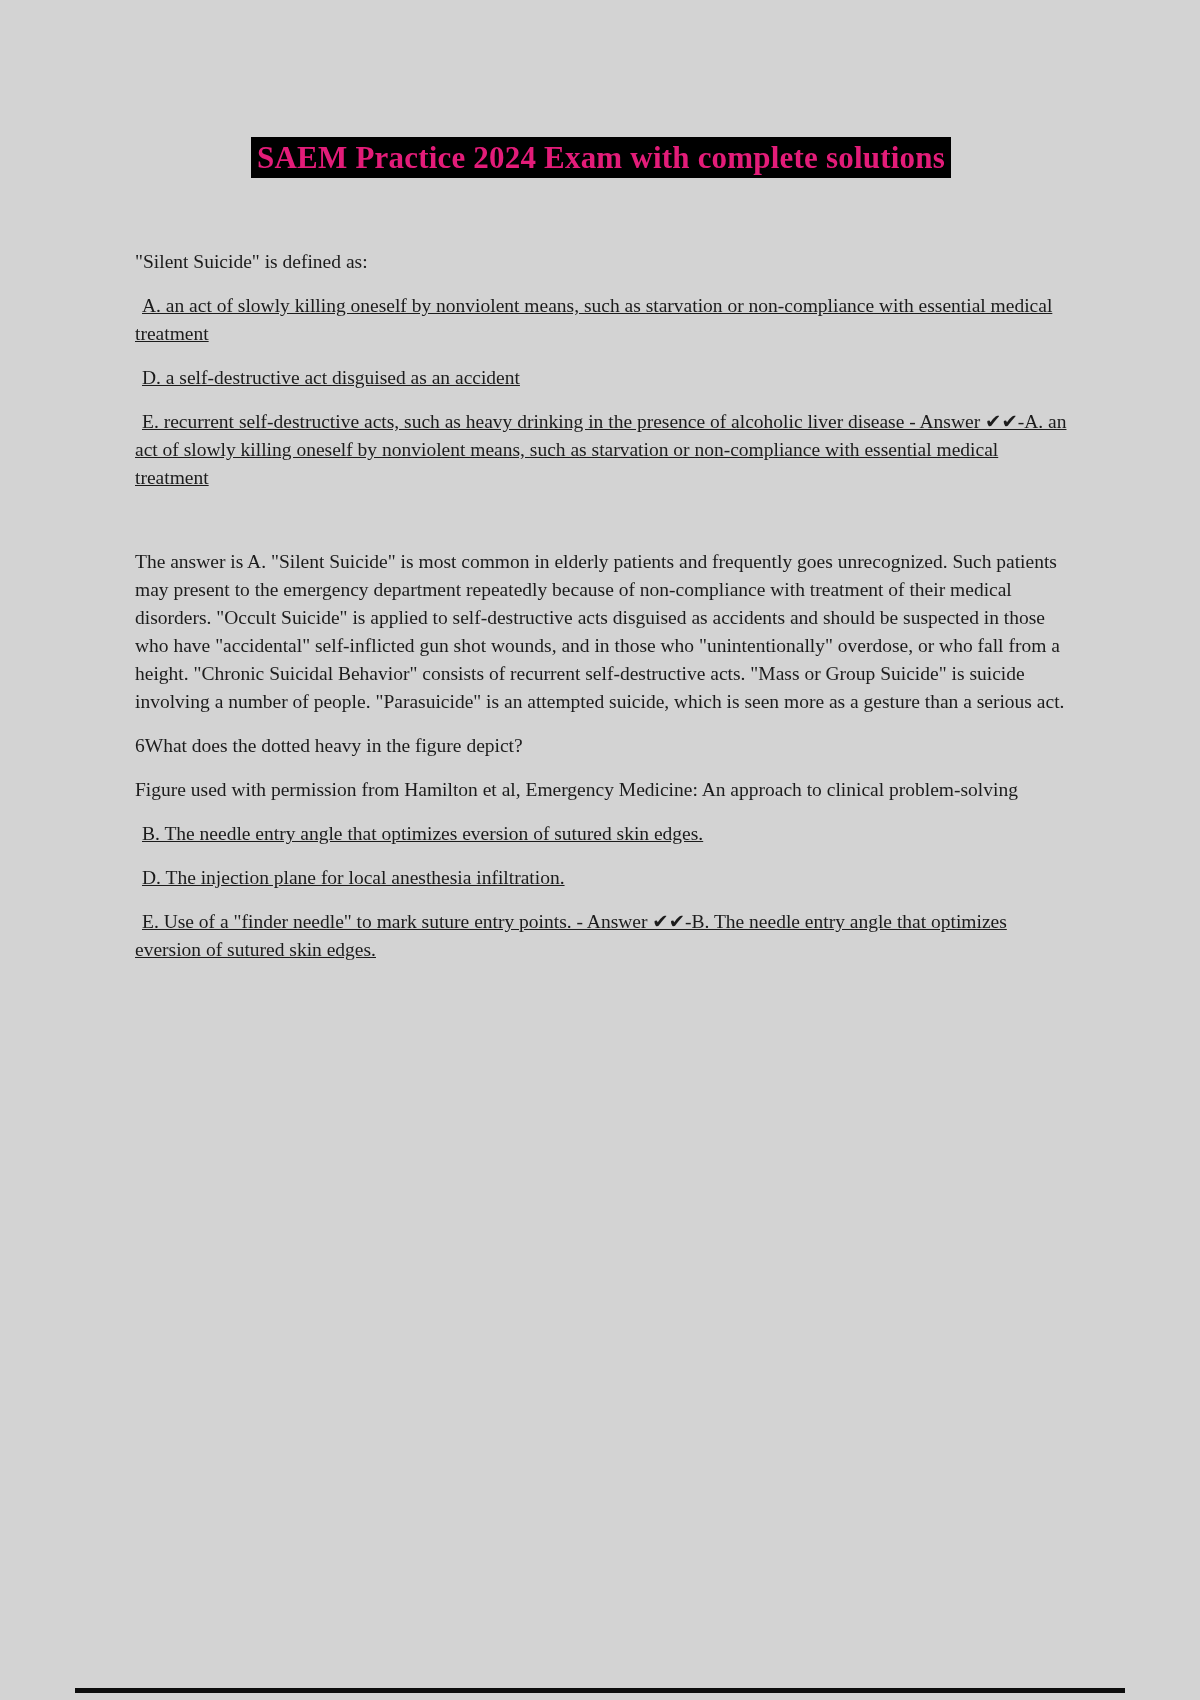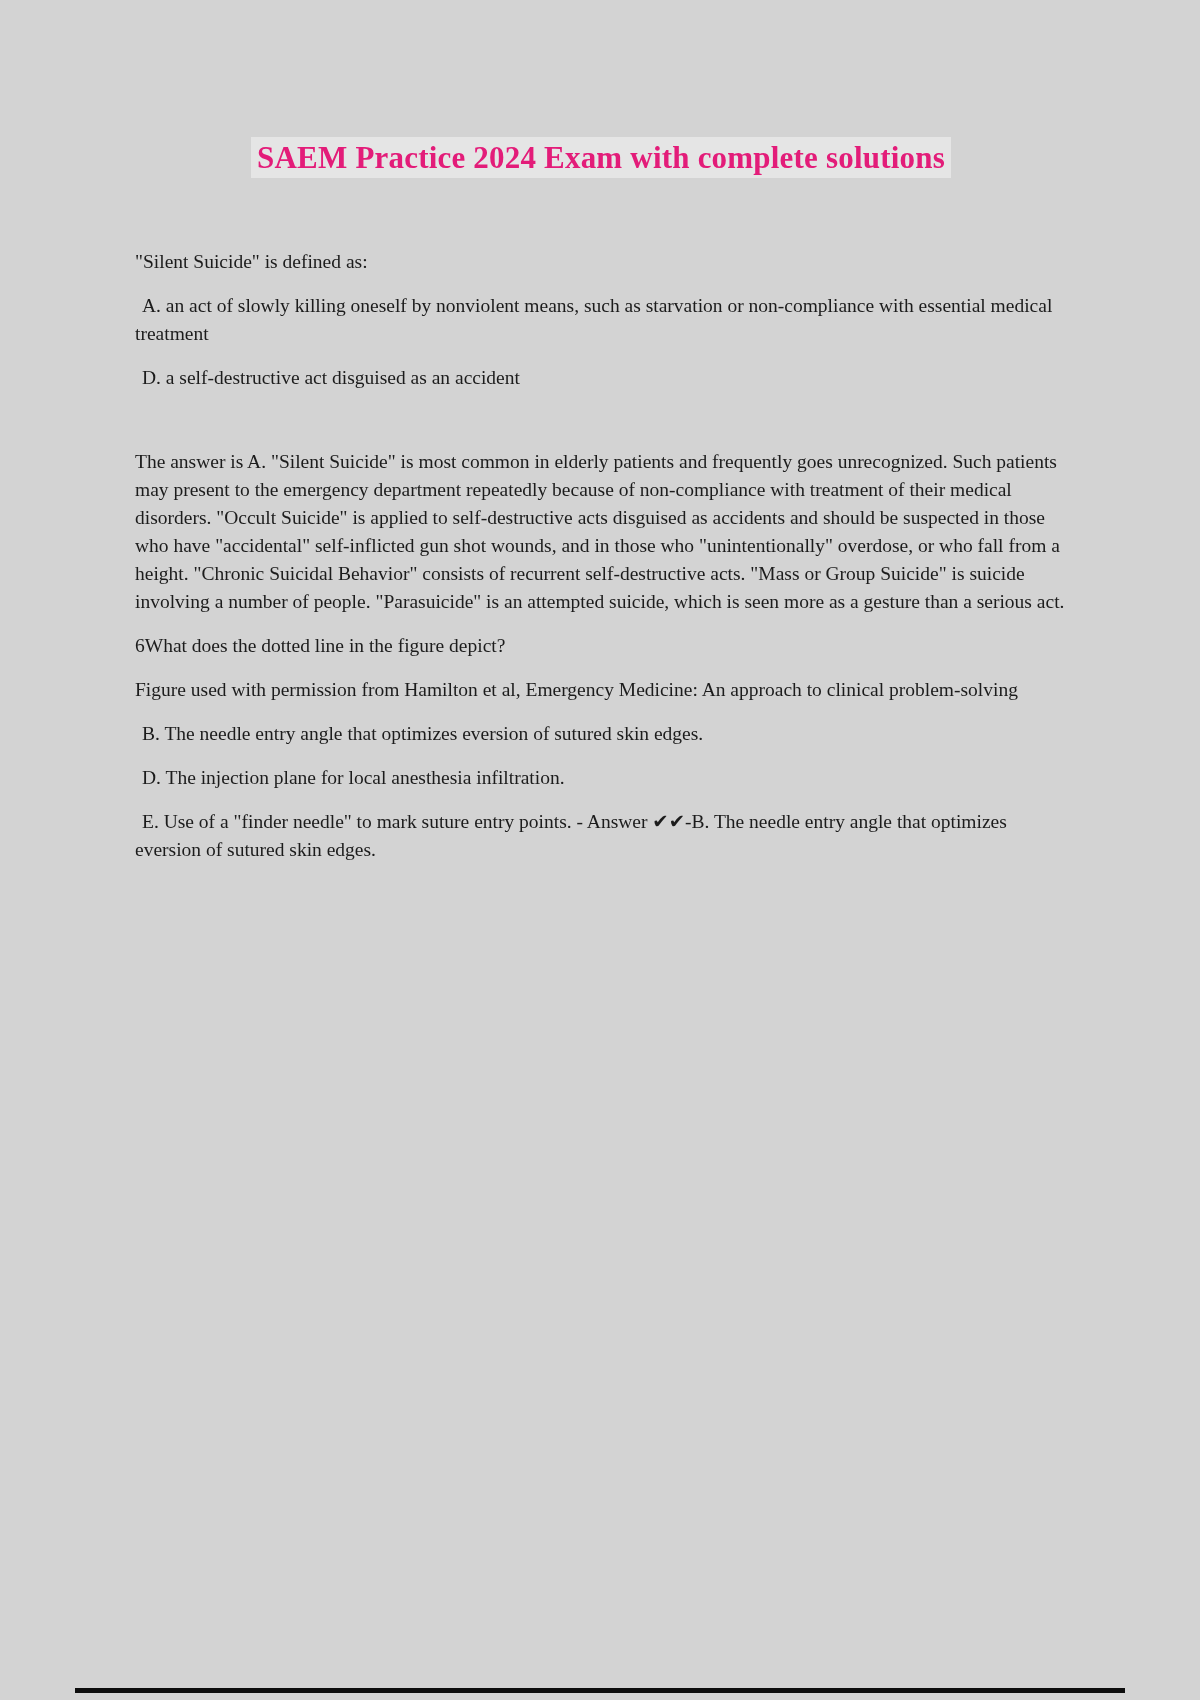--- a/index.html
+++ b/index.html
@@ -16,36 +16,36 @@
     left: 135px;
     top: 0;
     width: 932px;
   }
   .title-wrap {
     text-align: center;
     margin-top: 138px;
   }
   .doc-title {
     display: inline;
-    background: #e5e5e5;
+    background: #000000;
     color: #e31c79;
     font-weight: bold;
     font-size: 31px;
     line-height: 1.3;
     padding: 3px 6px;
     letter-spacing: 0.2px;
   }
   p {
     font-size: 19.5px;
     line-height: 28px;
     margin-top: 16px;
     text-align: left;
   }
   .first-para { margin-top: 70px; }
-  .option { text-indent: 7px; }
+  .option { text-indent: 7px; text-decoration: underline; }
   .explanation { margin-top: 56px; }
   .page-divider {
     position: absolute;
     left: 75px;
     right: 75px;
     bottom: 7px;
     height: 5px;
     background: #0d0d0d;
   }
 </style>
@@ -59,24 +59,25 @@
   </div>
 
   <p class="first-para">"Silent Suicide" is defined as:</p>
 
   <p class="option">A. an act of slowly killing oneself by nonviolent means, such as starvation or non-compliance with essential medical treatment</p>
 
 
 
   <p class="option">D. a self-destructive act disguised as an accident</p>
 
+  <p class="option">E. recurrent self-destructive acts, such as heavy drinking in the presence of alcoholic liver disease - Answer ✔✔-A. an act of slowly killing oneself by nonviolent means, such as starvation or non-compliance with essential medical treatment</p>
 
   <p class="explanation">The answer is A. "Silent Suicide" is most common in elderly patients and frequently goes unrecognized. Such patients may present to the emergency department repeatedly because of non-compliance with treatment of their medical disorders. "Occult Suicide" is applied to self-destructive acts disguised as accidents and should be suspected in those who have "accidental" self-inflicted gun shot wounds, and in those who "unintentionally" overdose, or who fall from a height. "Chronic Suicidal Behavior" consists of recurrent self-destructive acts. "Mass or Group Suicide" is suicide involving a number of people. "Parasuicide" is an attempted suicide, which is seen more as a gesture than a serious act.</p>
 
-  <p>6What does the dotted line in the figure depict?</p>
+  <p>6What does the dotted heavy in the figure depict?</p>
 
 
   <p>Figure used with permission from Hamilton et al, Emergency Medicine: An approach to clinical problem-solving</p>
 
 
   <p class="option">B. The needle entry angle that optimizes eversion of sutured skin edges.</p>
 
 
   <p class="option">D. The injection plane for local anesthesia infiltration.</p>
 

